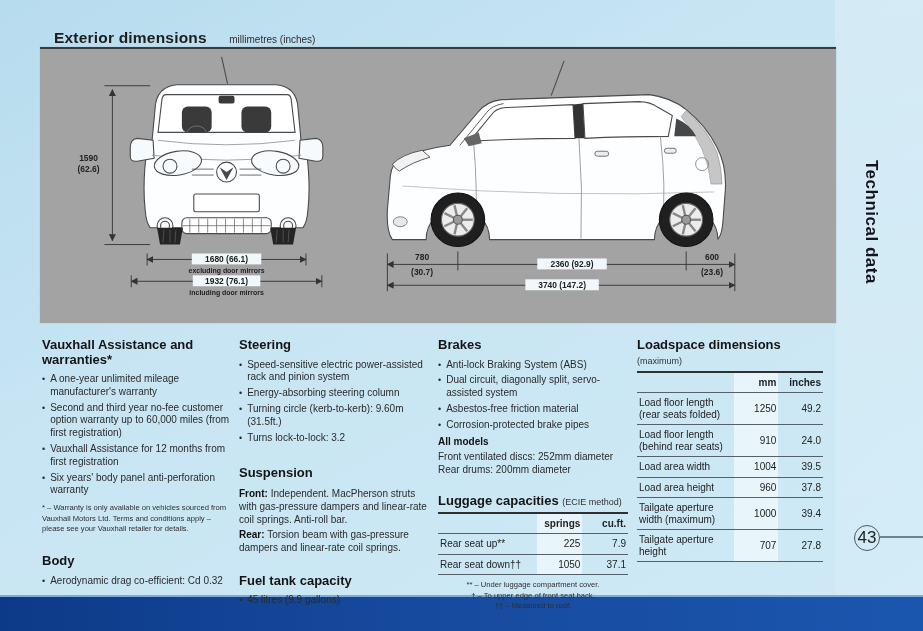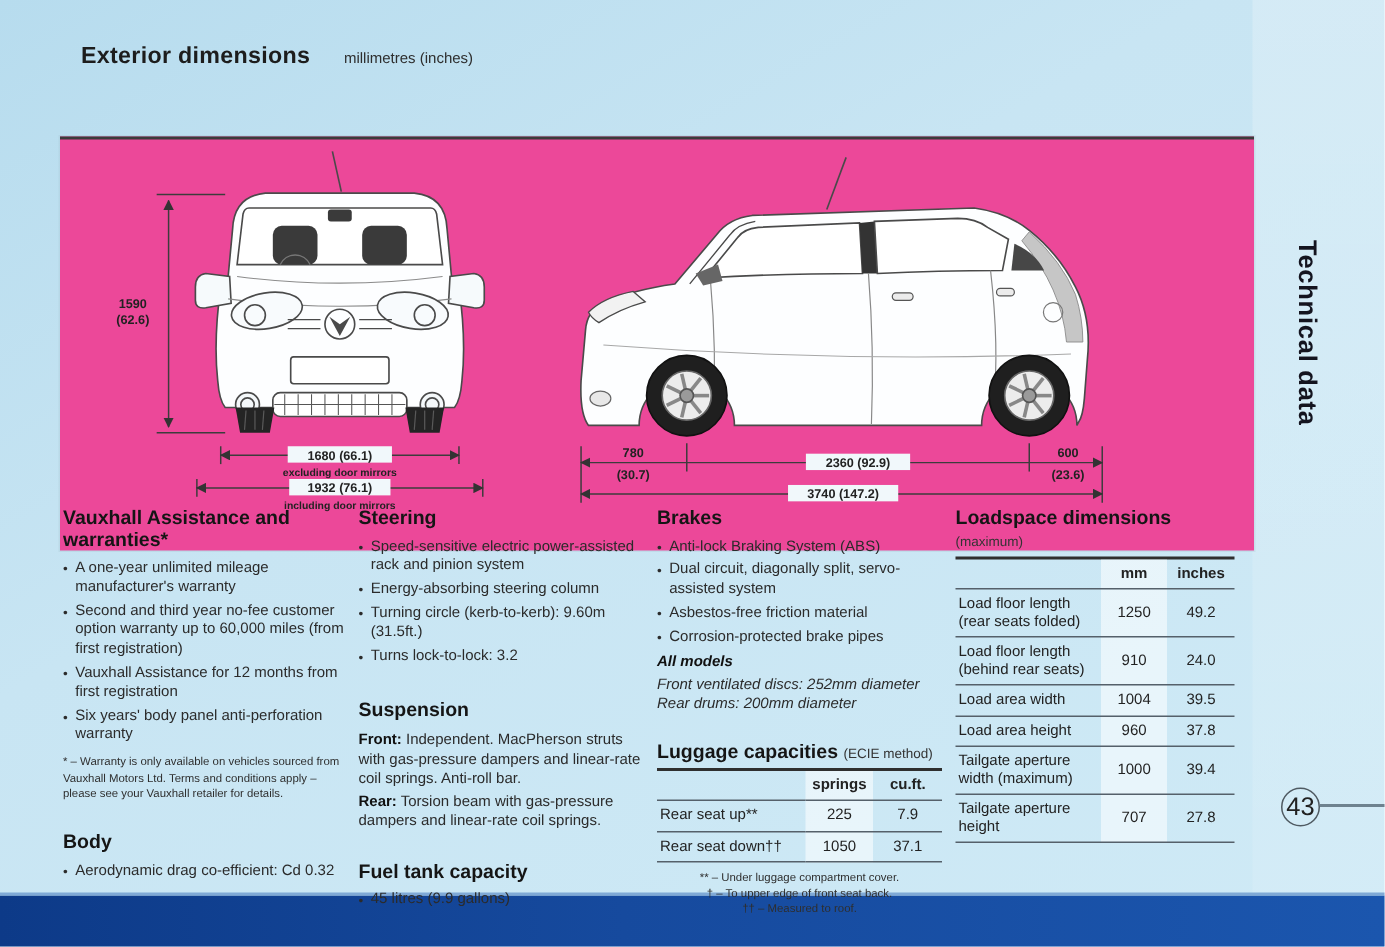--- a/index.html
+++ b/index.html
@@ -10,41 +10,41 @@
   }
   .sidebar-band{position:absolute;right:0;top:0;width:88px;height:597px;
     background:linear-gradient(180deg,rgba(255,255,255,.22),rgba(255,255,255,.10));}
   .bottom-bar{position:absolute;left:0;bottom:0;width:100%;height:34px;
     background:linear-gradient(90deg,#0d3a88 0%,#164a9e 45%,#1b56ae 100%);
     border-top:2px solid #7fa9d6;}
   .title-row{position:absolute;left:42px;top:29px;color:#1d1d1d;}
   .title-row h1{display:inline;font-size:15.5px;font-weight:bold;letter-spacing:.2px;margin:12px;}
   .title-row .unit{font-size:10px;font-weight:normal;color:#2e2e2e;margin-left:6px;}
   .panel{position:absolute;left:40px;top:47px;width:796px;height:274px;
-    background:#ec4899;border-top:2px solid #3b3b3b;box-shadow:0 0 0 1px rgba(160,190,205,.25);margin-top:44px;}
+    background:#a3a3a3;border-top:2px solid #3b3b3b;box-shadow:0 0 0 1px rgba(160,190,205,.25);}
   .panel svg{display:block;}
   .columns{position:absolute;left:42px;top:338px;width:790px;display:grid;
     grid-template-columns:188px 190px 190px 186px;column-gap:9px;color:#2b2b2b;}
   h3{font-size:13px;line-height:1.12;font-weight:bold;color:#151515;margin:0 0 6px 0;}
   h3 .suffix{font-size:9px;font-weight:normal;color:#333;}
   section{margin:0 0 15px 0;}
   .bullets{margin:0;padding:0;list-style:none;font-size:10px;line-height:1.28;}
   .bullets li{display:flex;margin:0 0 3px 0;}
   .bullets .dot{margin-right:5px;font-size:9px;line-height:1.4;}
   .footnote{font-size:7.6px;line-height:1.35;color:#2e2e2e;margin-top:6px;}
   .para{font-size:10px;line-height:1.3;margin:0 0 2px 0;}
   .para b{color:#111;}
-  .allmodels{font-size:10px;line-height:1.3;font-style:italic;}
+  .allmodels{font-size:10px;line-height:1.3;}
   .allmodels .am-title{font-weight:bold;color:#111;margin:2px 0 2px 0;}
   .titlerule{border-bottom:2px solid #2f2f2f;padding-bottom:4px;margin-bottom:0;}
   table.dtable{width:100%;border-collapse:collapse;font-size:10px;color:#222;}
   table.dtable th,table.dtable td{padding:4px 2px;border-bottom:1px solid #55606a;}
   table.dtable th{font-weight:bold;}
   table.dtable .lbl{text-align:left;width:52%;line-height:1.15;}
-  table.dtable .num{text-align:center;width:24%;}
+  table.dtable .num{text-align:right;width:24%;}
   table.dtable .band{background:rgba(255,255,255,.55);}
   .tfoot{margin-top:5px;text-align:center;}
   .tfoot div{font-size:7.6px;line-height:1.4;color:#2e2e2e;}
   .v-label{position:absolute;left:861px;top:160px;writing-mode:vertical-rl;
     font-size:17px;font-weight:bold;color:#14141f;letter-spacing:.5px;}
   .page-badge{position:absolute;left:854px;top:525px;width:24px;height:24px;border-radius:50%;
     border:1.5px solid #4f5a62;display:flex;align-items:center;justify-content:center;
     font-size:17px;color:#222;}
   .page-line{position:absolute;left:880px;top:536px;width:43px;height:1.5px;background:#6e828f;}
   svg text{font-family:"Liberation Sans",sans-serif;}

